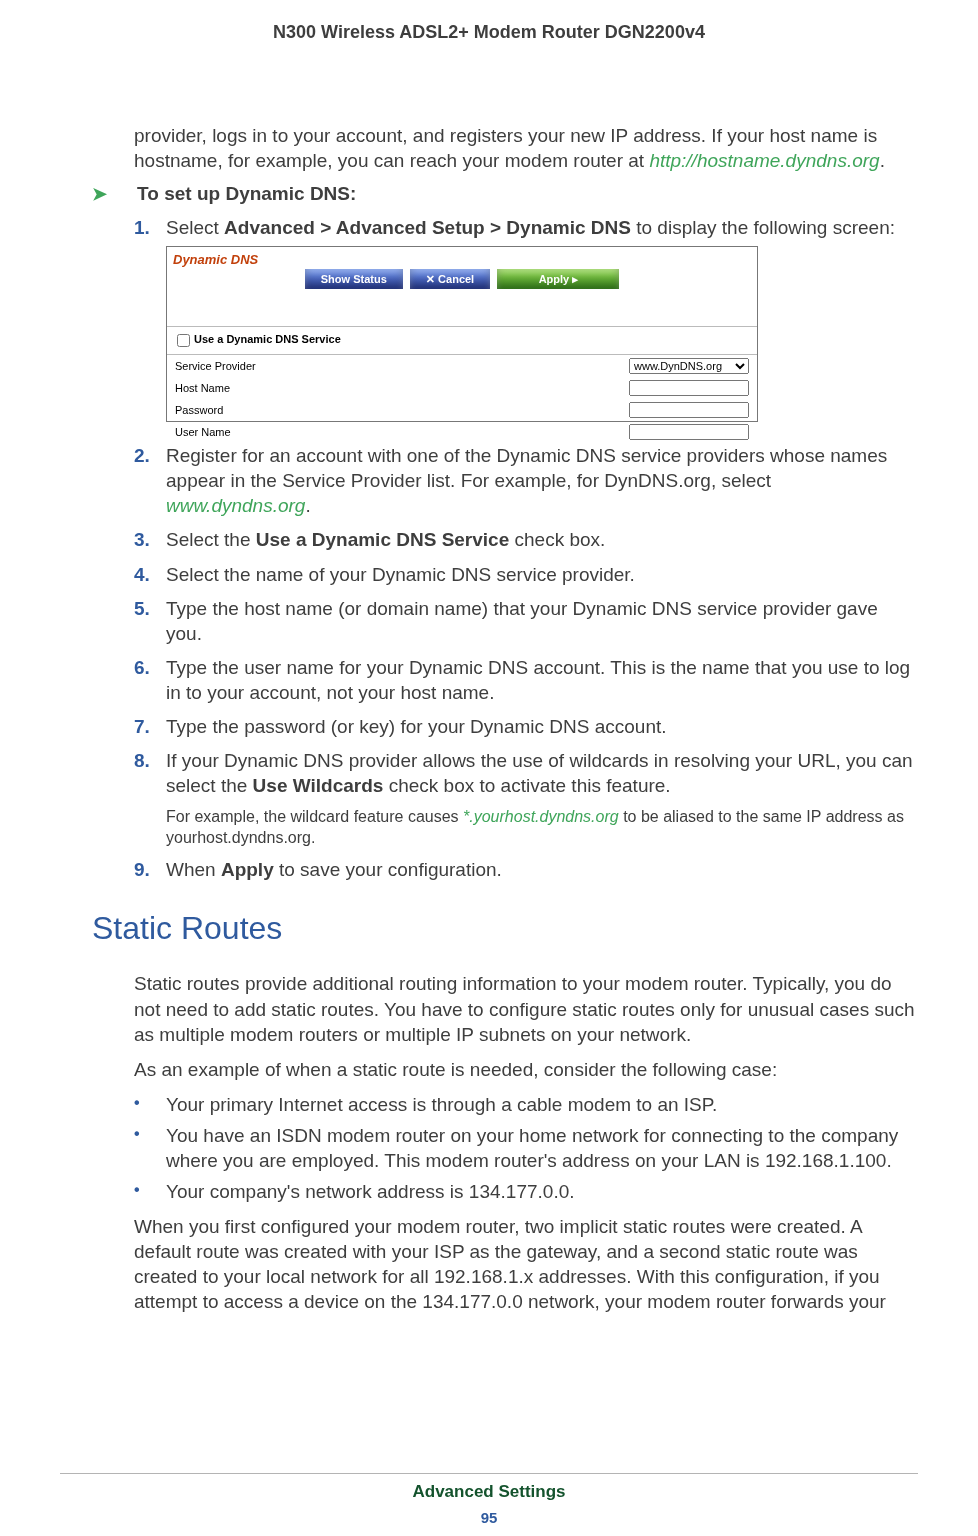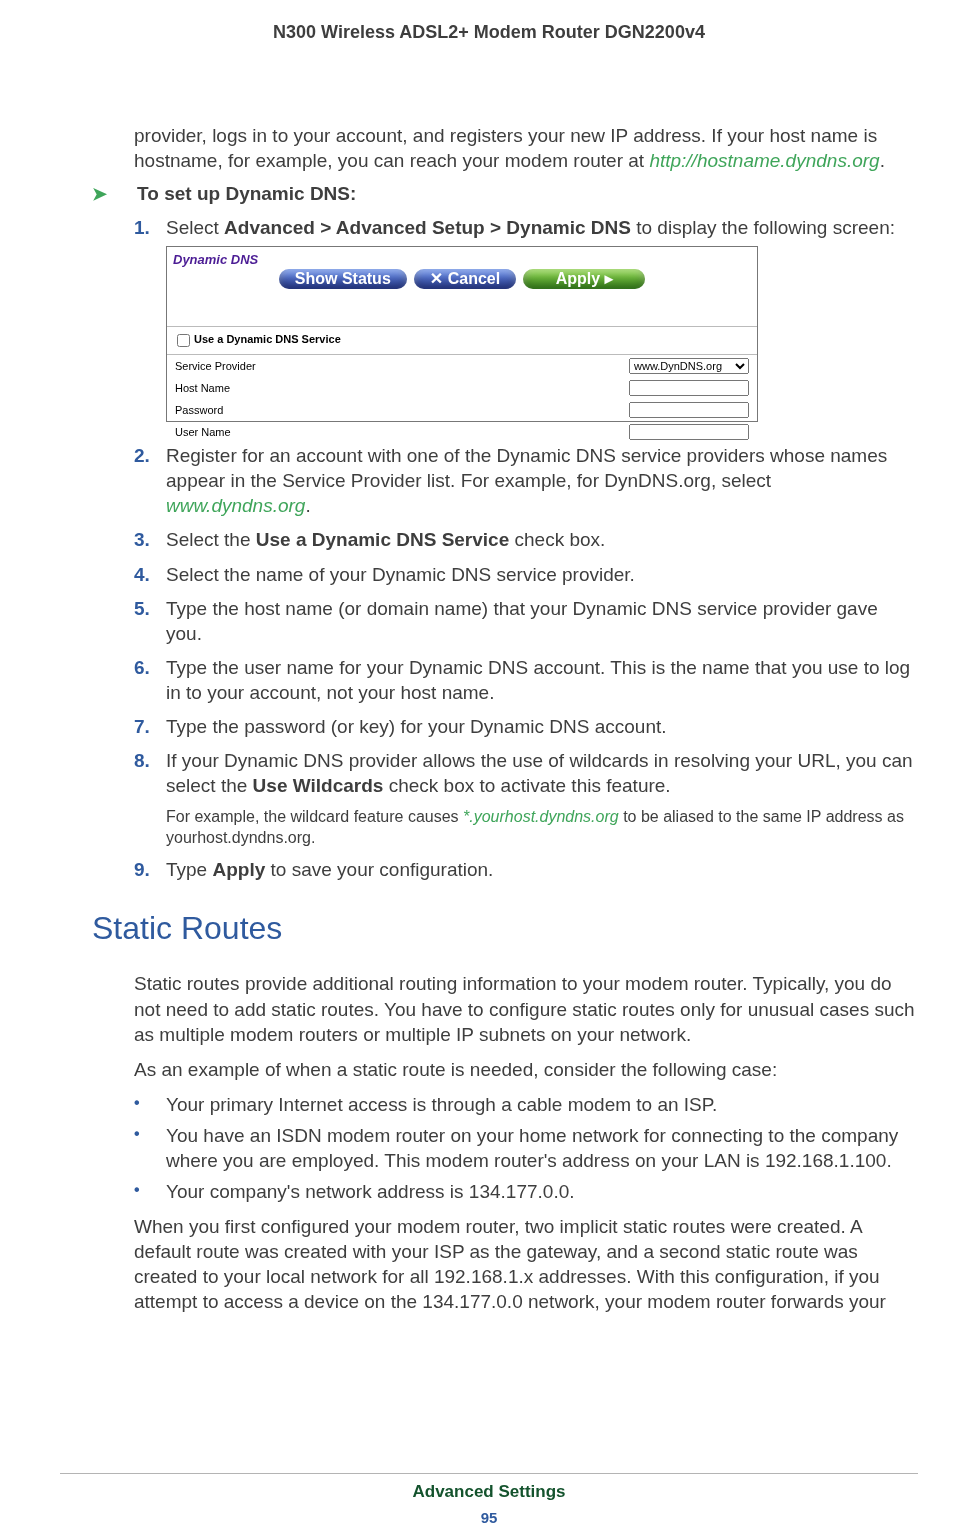--- a/index.html
+++ b/index.html
@@ -63,39 +63,39 @@
     height: 174px;
     margin: 6px 0 12px 0;
     border: 1px solid #777;
     background: #fff;
     font-size: 11px;
     color: #000;
     position: relative;
     font-family: Tahoma, Arial, sans-serif;
   }
   .shot-title {
-    color: #4c1d95;
+    color: #c2410c;
     font-weight: bold;
     font-style: italic;
     font-size: 13px;
     padding: 4px 6px 12px 6px;
   }
   .shot-btnbar {
     position: absolute;
     top: 22px; left: 0; right: 0;
     height: 24px;
     text-align: center;
   }
   .shot-btn {
     display: inline-block;
     height: 20px;
     line-height: 20px;
-    border-radius: 10px;
+    border-radius: 0;
     color: #fff;
-    font-size: 16px;
+    font-size: 11px;
     font-weight: bold;
     padding: 0 16px;
     margin: 0 2px;
     box-shadow: inset 0 -6px 8px rgba(0,0,0,.25), inset 0 4px 6px rgba(255,255,255,.3);
   }
   .btn-blue { background: linear-gradient(#6a8fe6, #2a3e99); }
   .btn-green { background: linear-gradient(#8fd24e, #3b8e1f); min-width:90px;}
   .shot-hr { border-bottom: 1px solid #bbb; margin-top: 46px; }
   .shot-check-row {
     padding: 4px 6px;
@@ -257,21 +257,21 @@
         <span>If your Dynamic DNS provider allows the use of wildcards in resolving your URL, you can select the </span><span class="bold">Use Wildcards</span><span> check box to activate this feature.</span>
         <div class="ol-sub">
           <span>For example, the wildcard feature causes </span><span class="italic-link">*.yourhost.dyndns.org</span><span> to be aliased to the same IP address as yourhost.dyndns.org.</span>
         </div>
       </span>
     </div>
 
     <div class="ol-item">
       <span class="ol-num">9.</span>
       <span class="ol-text">
-        <span>Type </span><span class="bold">Apply</span><span> to save your configuration.</span>
+        <span>When </span><span class="bold">Apply</span><span> to save your configuration.</span>
       </span>
     </div>
 
   </div>
 
   <div class="h2">Static Routes</div>
 
   <p class="body-para">Static routes provide additional routing information to your modem router. Typically, you do not need to add static routes. You have to configure static routes only for unusual cases such as multiple modem routers or multiple IP subnets on your network.</p>
   <p class="body-para">As an example of when a static route is needed, consider the following case:</p>
 

